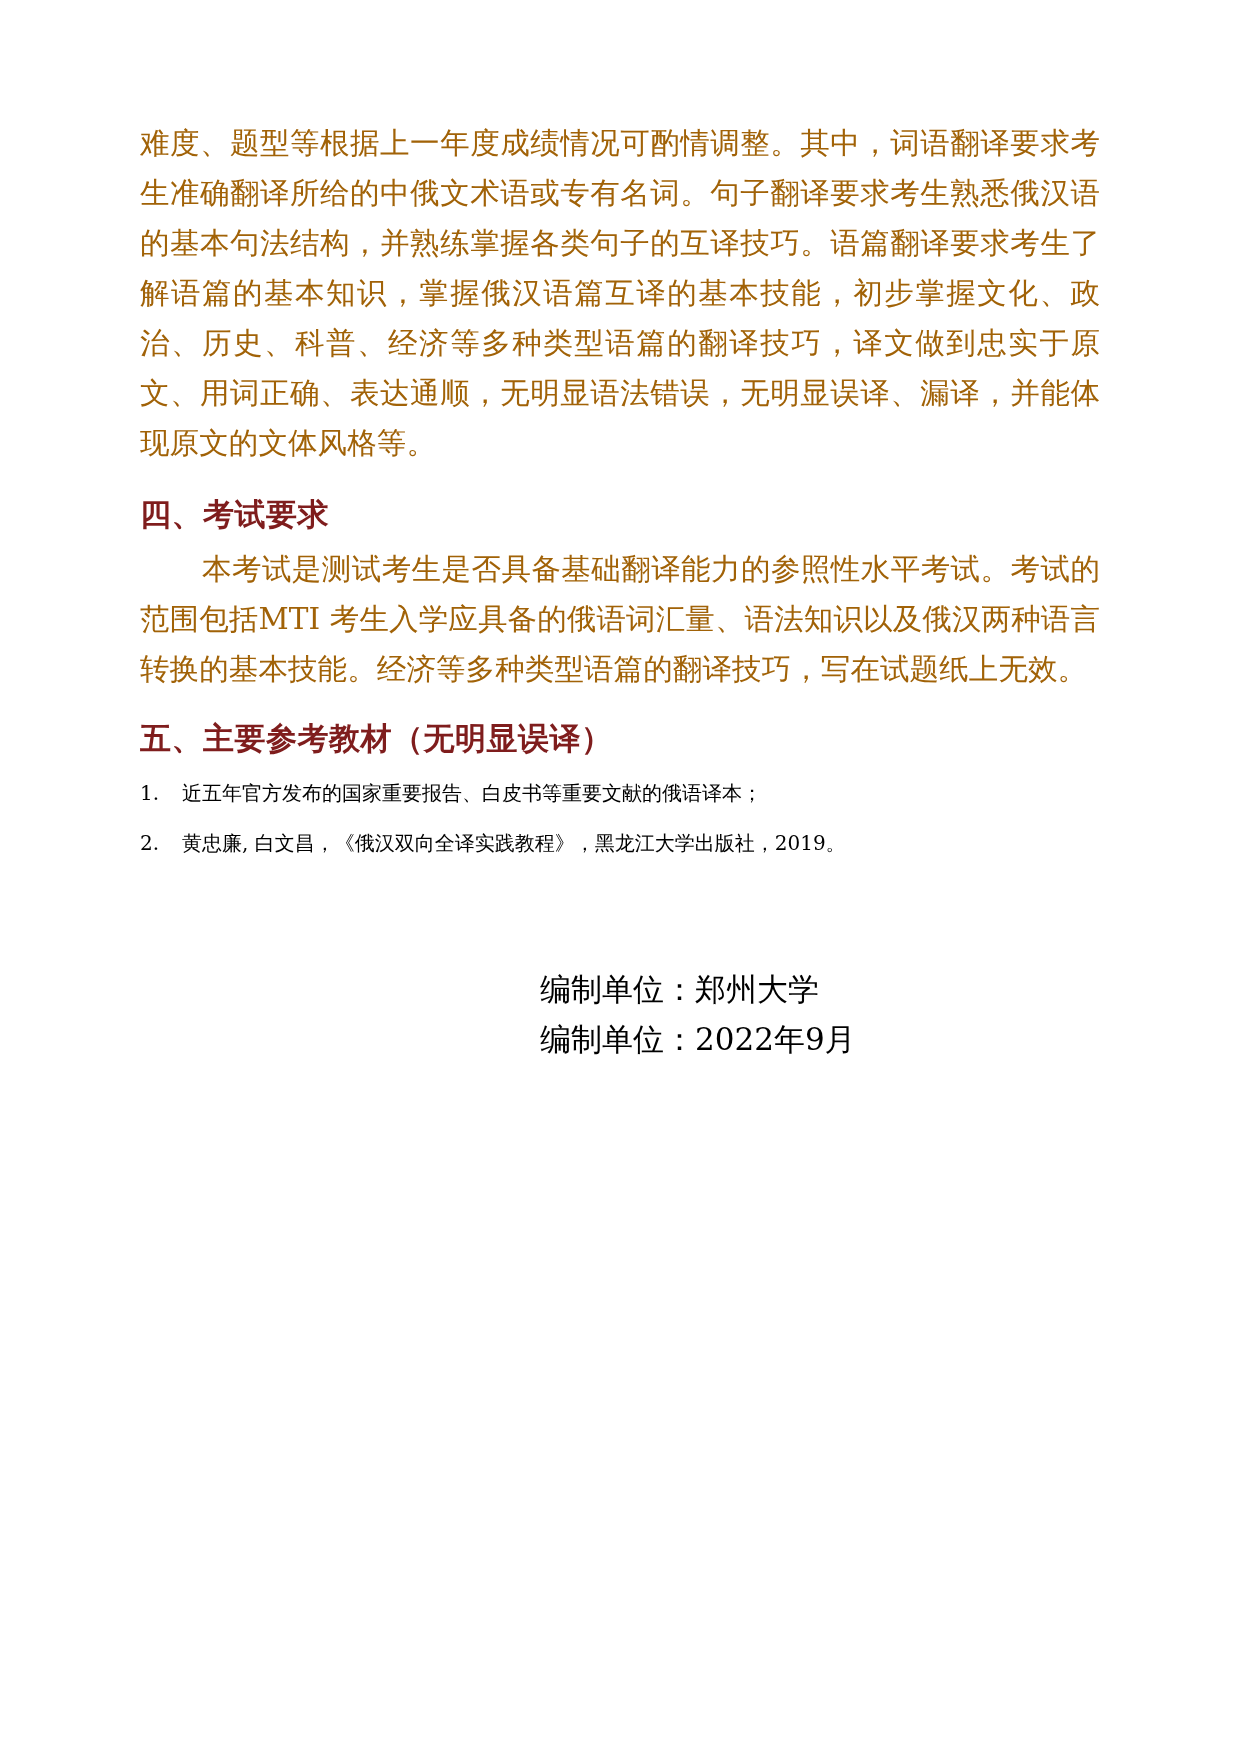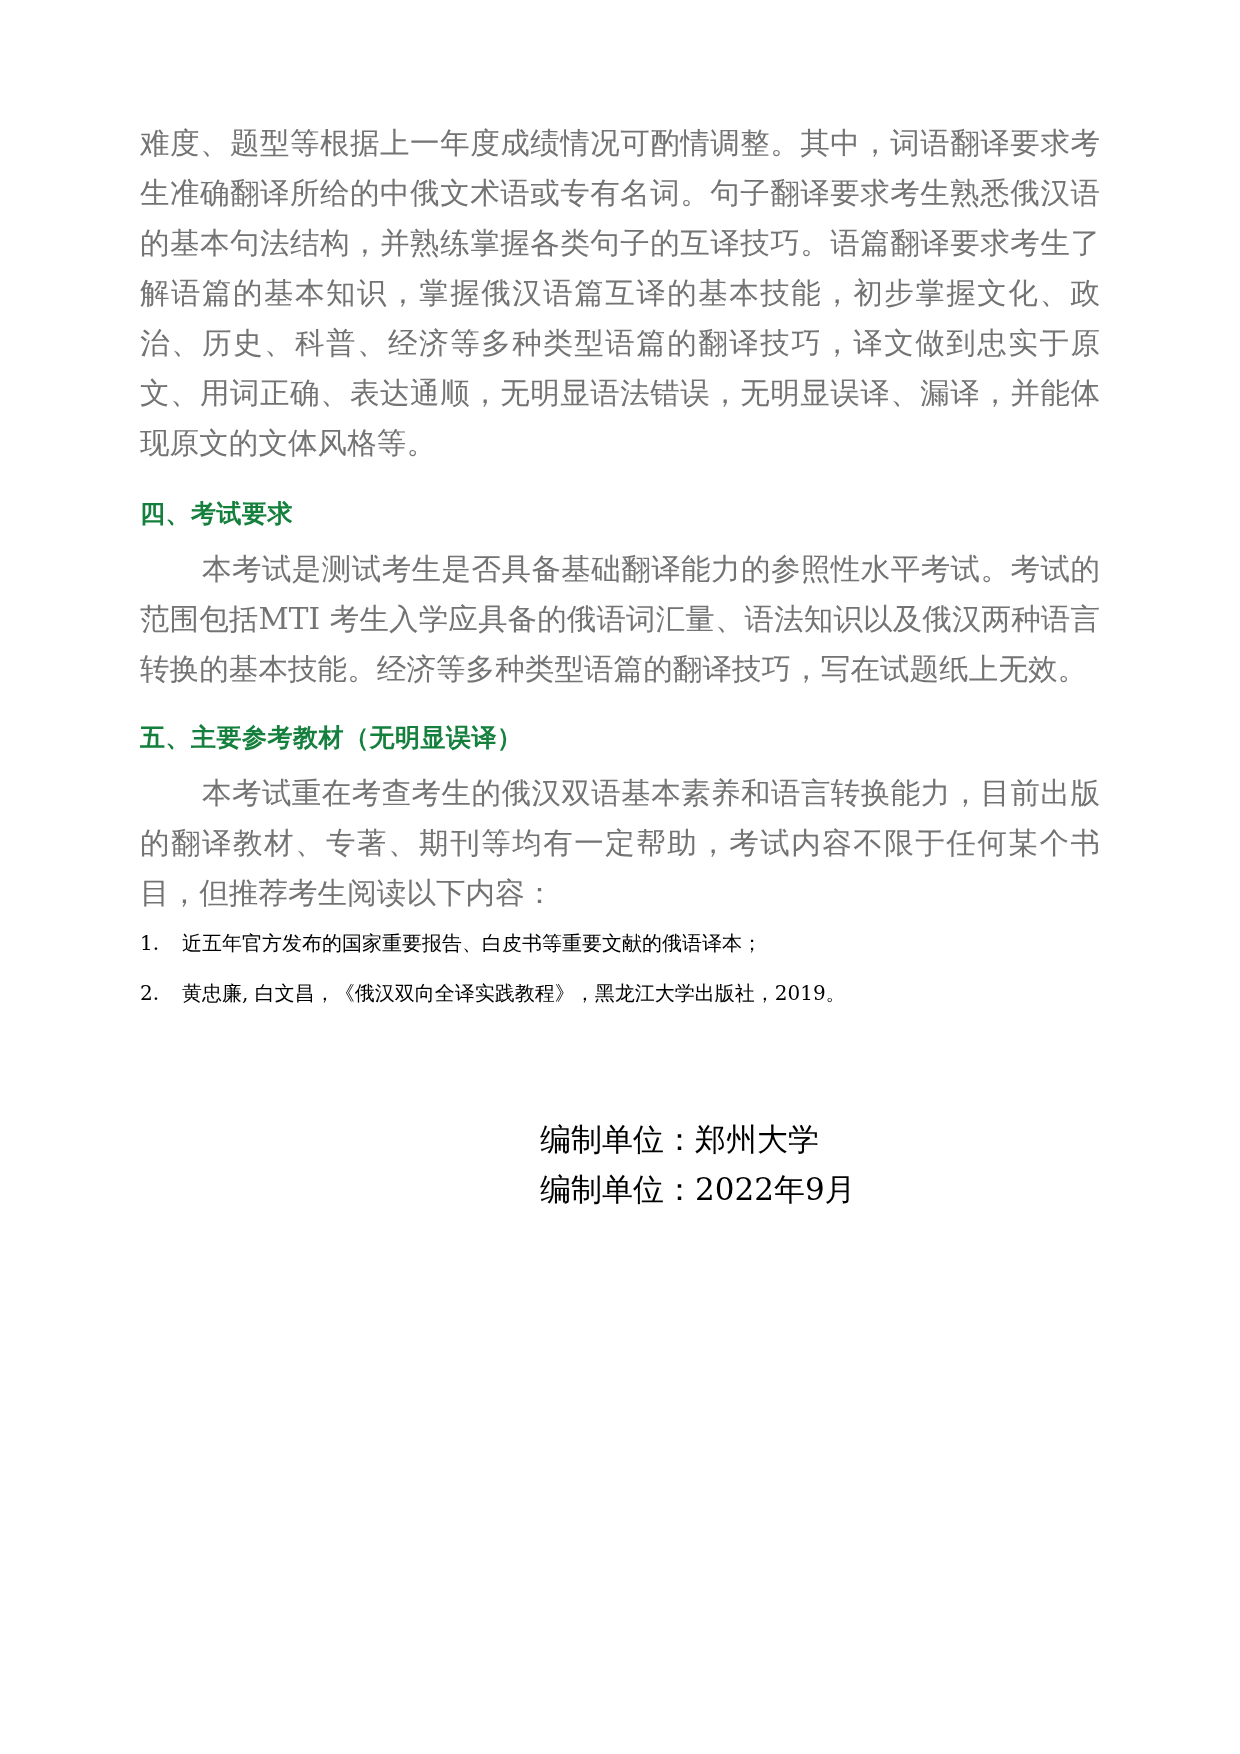--- a/index.html
+++ b/index.html
@@ -24,33 +24,33 @@
     background: #ffffff;
   }
   .body-text {
     font-family: "DejaVu Serif", "Liberation Serif", serif;
     font-size: 29.5px;
     line-height: 50px;
     text-align: justify;
     text-justify: inter-character;
     letter-spacing: 0.1px;
     margin: 0;
-    color: #737373;
+    color: #a16207;
   }
   .para-indent {
     text-indent: 62px;
   }
   .section-heading {
     font-family: "DejaVu Sans", "Liberation Sans", sans-serif;
-    font-size: 25px;
+    font-size: 31px;
     font-weight: bold;
     line-height: 52px;
     margin: 12px 0 4px 0;
     letter-spacing: 0.5px;
-    color: #15803d;
+    color: #7f1d1d;
   }
   .gap-1 { height: 8px; }
   .gap-2 { height: 6px; }
   .list-block {
     margin: 0;
     padding: 0;
   }
   .list-item {
     font-family: "DejaVu Serif", "Liberation Serif", serif;
     font-size: 20px;
@@ -86,21 +86,20 @@
   <div class="gap-1"></div>
 
   <h2 class="section-heading">四、考试要求</h2>
 
   <p class="body-text para-indent">本考试是测试考生是否具备基础翻译能力的参照性水平考试。考试的范围包括MTI 考生入学应具备的俄语词汇量、语法知识以及俄汉两种语言转换的基本技能。经济等多种类型语篇的翻译技巧，写在试题纸上无效。</p>
 
   <div class="gap-2"></div>
 
   <h2 class="section-heading">五、主要参考教材（无明显误译）</h2>
 
-  <p class="body-text para-indent">本考试重在考查考生的俄汉双语基本素养和语言转换能力，目前出版的翻译教材、专著、期刊等均有一定帮助，考试内容不限于任何某个书目，但推荐考生阅读以下内容：</p>
 
   <div class="list-block">
     <div class="list-item">
       <span class="list-num">1.</span><span>近五年官方发布的国家重要报告、白皮书等重要文献的俄语译本；</span>
     </div>
     <div class="list-item">
       <span class="list-num">2.</span><span>黄忠廉, 白文昌，《俄汉双向全译实践教程》，黑龙江大学出版社，2019。</span>
     </div>
   </div>
 

